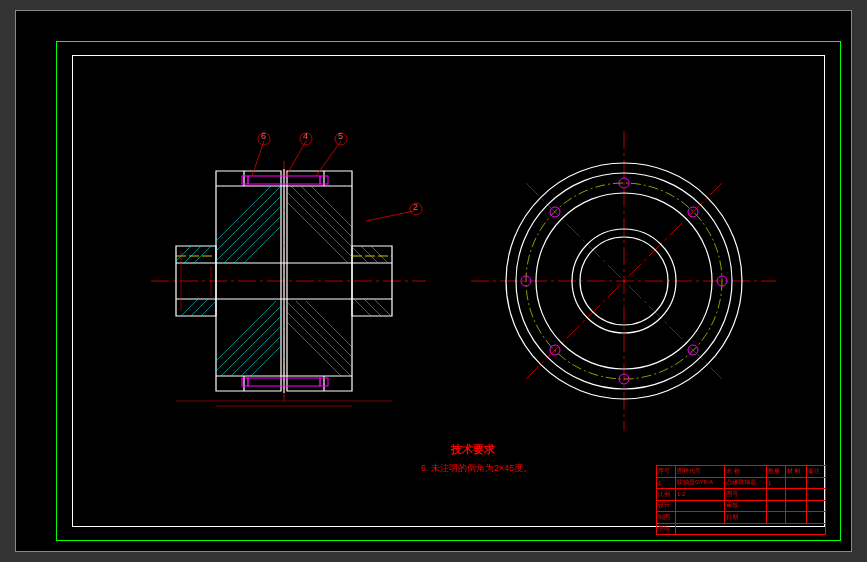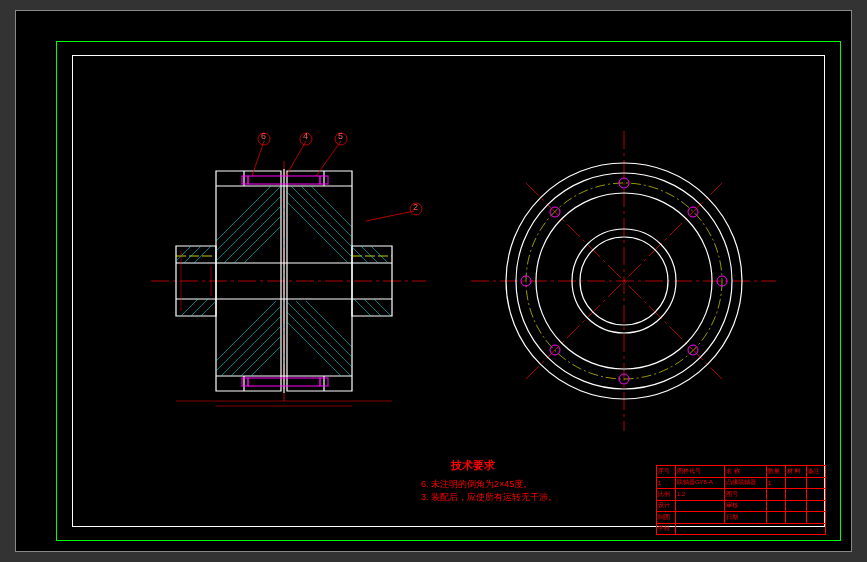--- a/index.html
+++ b/index.html
@@ -32,21 +32,21 @@
     position: absolute;
     left: 56px;
     top: 44px;
     width: 753px;
     height: 472px;
     border: 1px solid #fff;
   }
   .notes {
     position: absolute;
     left: 405px;
-    top: 446px;
+    top: 430px;
     font-size: 9px;
     color: #f00;
     line-height: 1.5;
   }
   .notes-title {
     font-size: 11px;
     color: #f00;
     margin-bottom: 4px;
     margin-left: 30px;
     font-weight: bold;
@@ -278,21 +278,20 @@
   </svg>
 
   <div class="label" style="left:245px;top:120px">6</div>
   <div class="label" style="left:287px;top:120px">4</div>
   <div class="label" style="left:322px;top:120px">5</div>
   <div class="label" style="left:397px;top:191px">2</div>
 
   <div class="notes">
     <div class="notes-title">技术要求</div>
     <div>6. 未注明的倒角为2×45度。</div>
-    <div>3. 装配后，应使所有运转无干涉。</div>
   </div>
 
   <div class="titleblock">
     <table>
       <tbody>
           <tr>
         <td>序号</td>
             <td>图样代号</td>
         <td>名 称</td>
             <td>数量</td>

